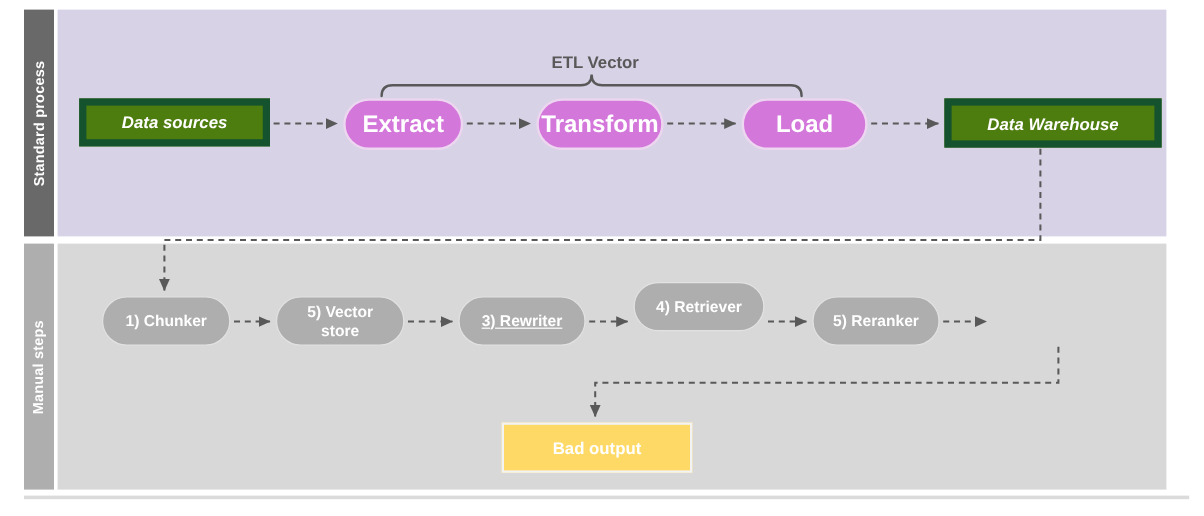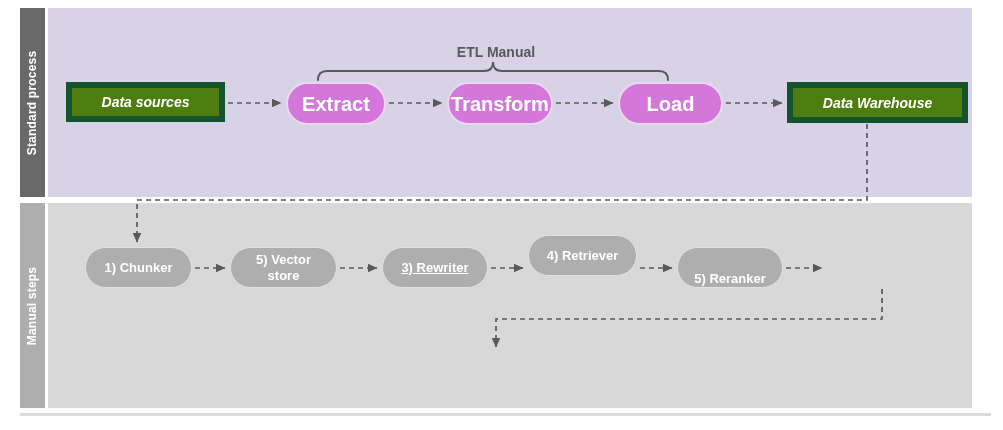--- a/index.html
+++ b/index.html
@@ -74,21 +74,21 @@
   
   .n-data-sources{left:66px;top:82px;width:159px;height:40px;}
   .n-extract{left:286px;top:82px;width:100px;height:43px;}
   .n-transform{left:447px;top:82px;width:106px;height:43px;}
   .n-load{left:618px;top:82px;width:105px;height:43px;}
   .n-warehouse{left:787px;top:82px;width:181px;height:41px;}
   .n-chunker{left:85px;top:247px;width:107px;height:41px;}
   .n-vector{left:230px;top:247px;width:107px;height:41px;}
   .n-rewriter{left:382px;top:247px;width:106px;height:41px;text-decoration:underline;}
   .n-retriever{left:528px;top:235px;width:109px;height:41px;}
-  .n-reranker{left:677px;top:247px;width:106px;height:41px;align-items:flex-end;}
+  .n-reranker{left:677px;top:247px;width:106px;height:41px;}
   .n-consolidator{left:827px;top:247px;width:111px;height:41px;}
   .n-bad-output{left:418px;top:352px;width:159px;height:42px;}
 </style>
 </head>
 <body>
 
 <div class="canvas">
 
   <div class="lane-body lane-purple"></div>
   <div class="lane-body lane-gray"></div>
@@ -117,21 +117,21 @@
       <path d="M195,268 L225,268" marker-end="url(#arrow)"></path>
       <path d="M340,268 L377,268" marker-end="url(#arrow)"></path>
       <path d="M491,268 L523,268" marker-end="url(#arrow)"></path>
       <path d="M640,268 L672,268" marker-end="url(#arrow)"></path>
       <path d="M786,268 L822,268" marker-end="url(#arrow)"></path>
       <path d="M882,289 L882,319 L496,319 L496,347" marker-end="url(#arrow)"></path>
     </g>
     <path d="M318,80 Q318,71 327,71 L484,71 Q493,71 493,62 Q493,71 502,71 L659,71 Q668,71 668,80" stroke="#595959" stroke-width="2" fill="none" stroke-linecap="round"></path>
   </svg>
 
-  <div class="annotation">ETL Manual</div>
+  <div class="annotation">ETL Vector</div>
 
   <div class="node box-gray n-data-sources">
     <span>Data sources</span>
   </div>
   <div class="node pill-magenta n-extract">
     <span>Extract</span>
   </div>
   <div class="node pill-magenta n-transform">
     <span>Transform</span>
   </div>
@@ -150,14 +150,17 @@
   </div>
   <div class="node pill-gray n-rewriter">
     <span>3) Rewriter</span>
   </div>
   <div class="node pill-gray n-retriever">
     <span>4) Retriever</span>
   </div>
   <div class="node pill-gray n-reranker">
     <span>5) Reranker</span>
   </div>
+  <div class="node box-yellow n-bad-output">
+    <span>Bad output</span>
+  </div>
 
 </div>
 
 </body></html>

